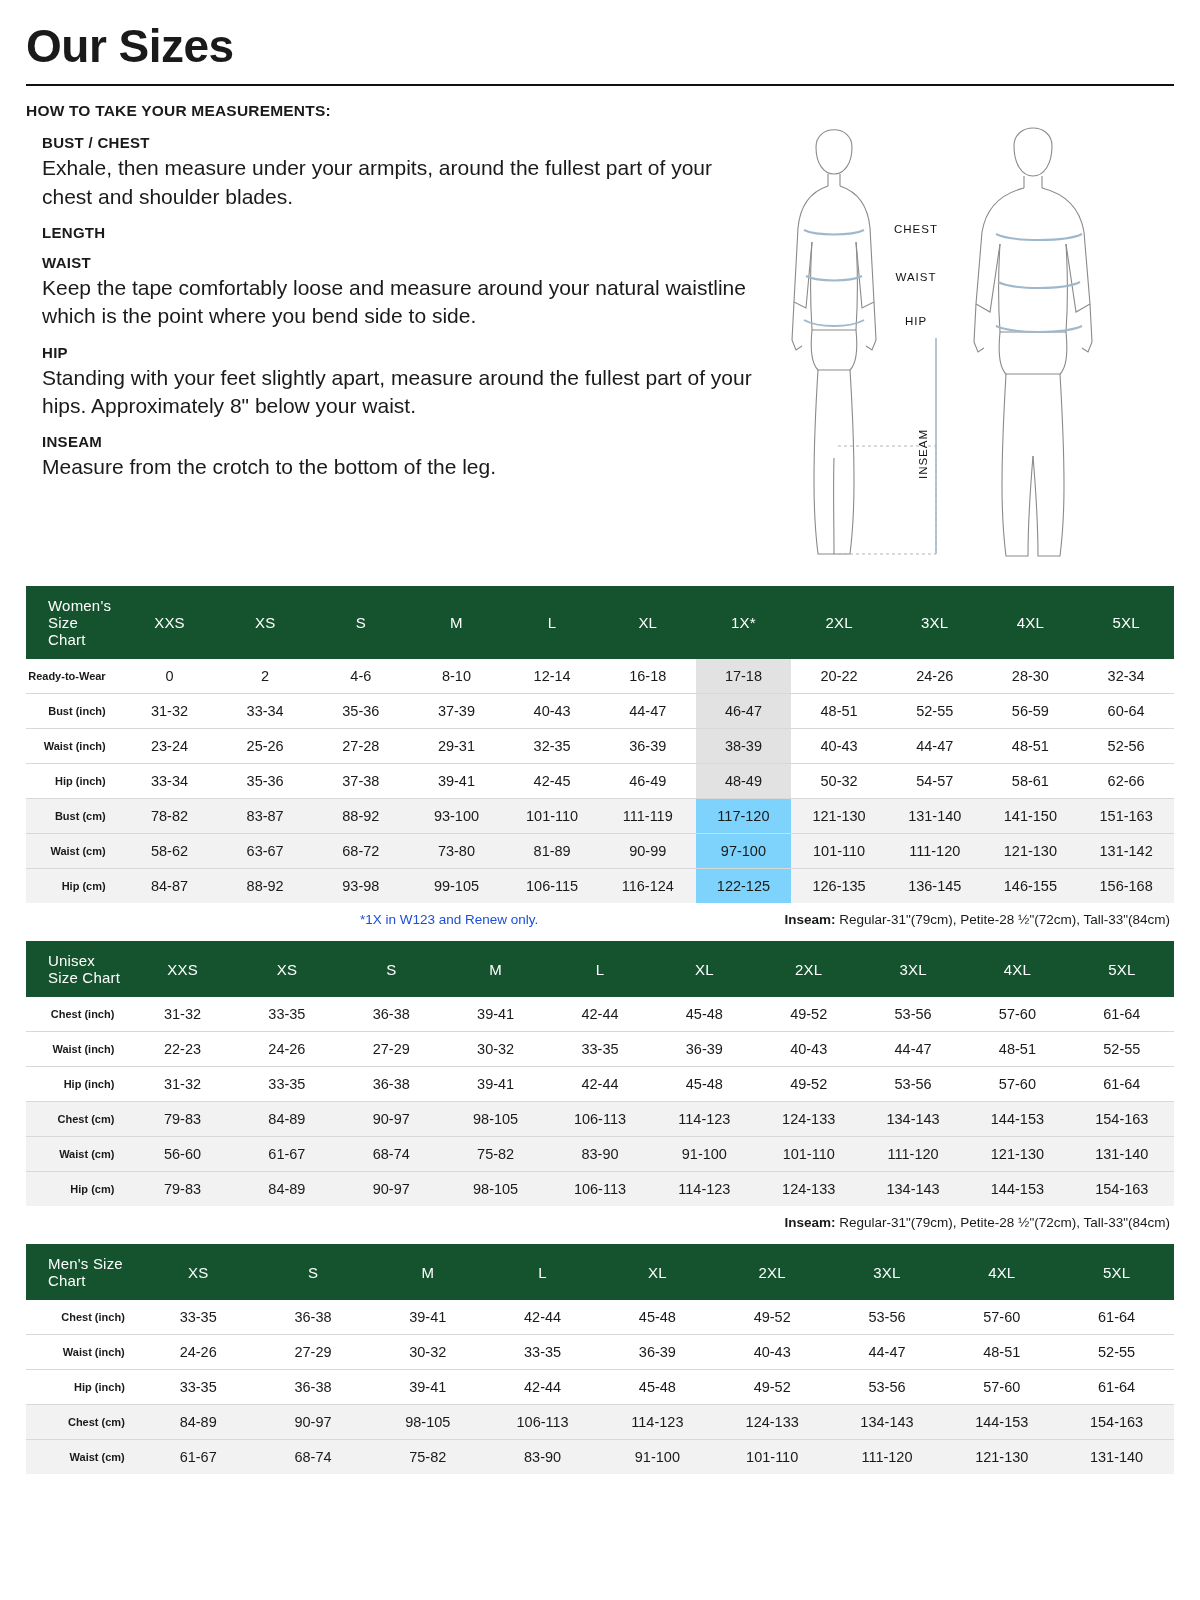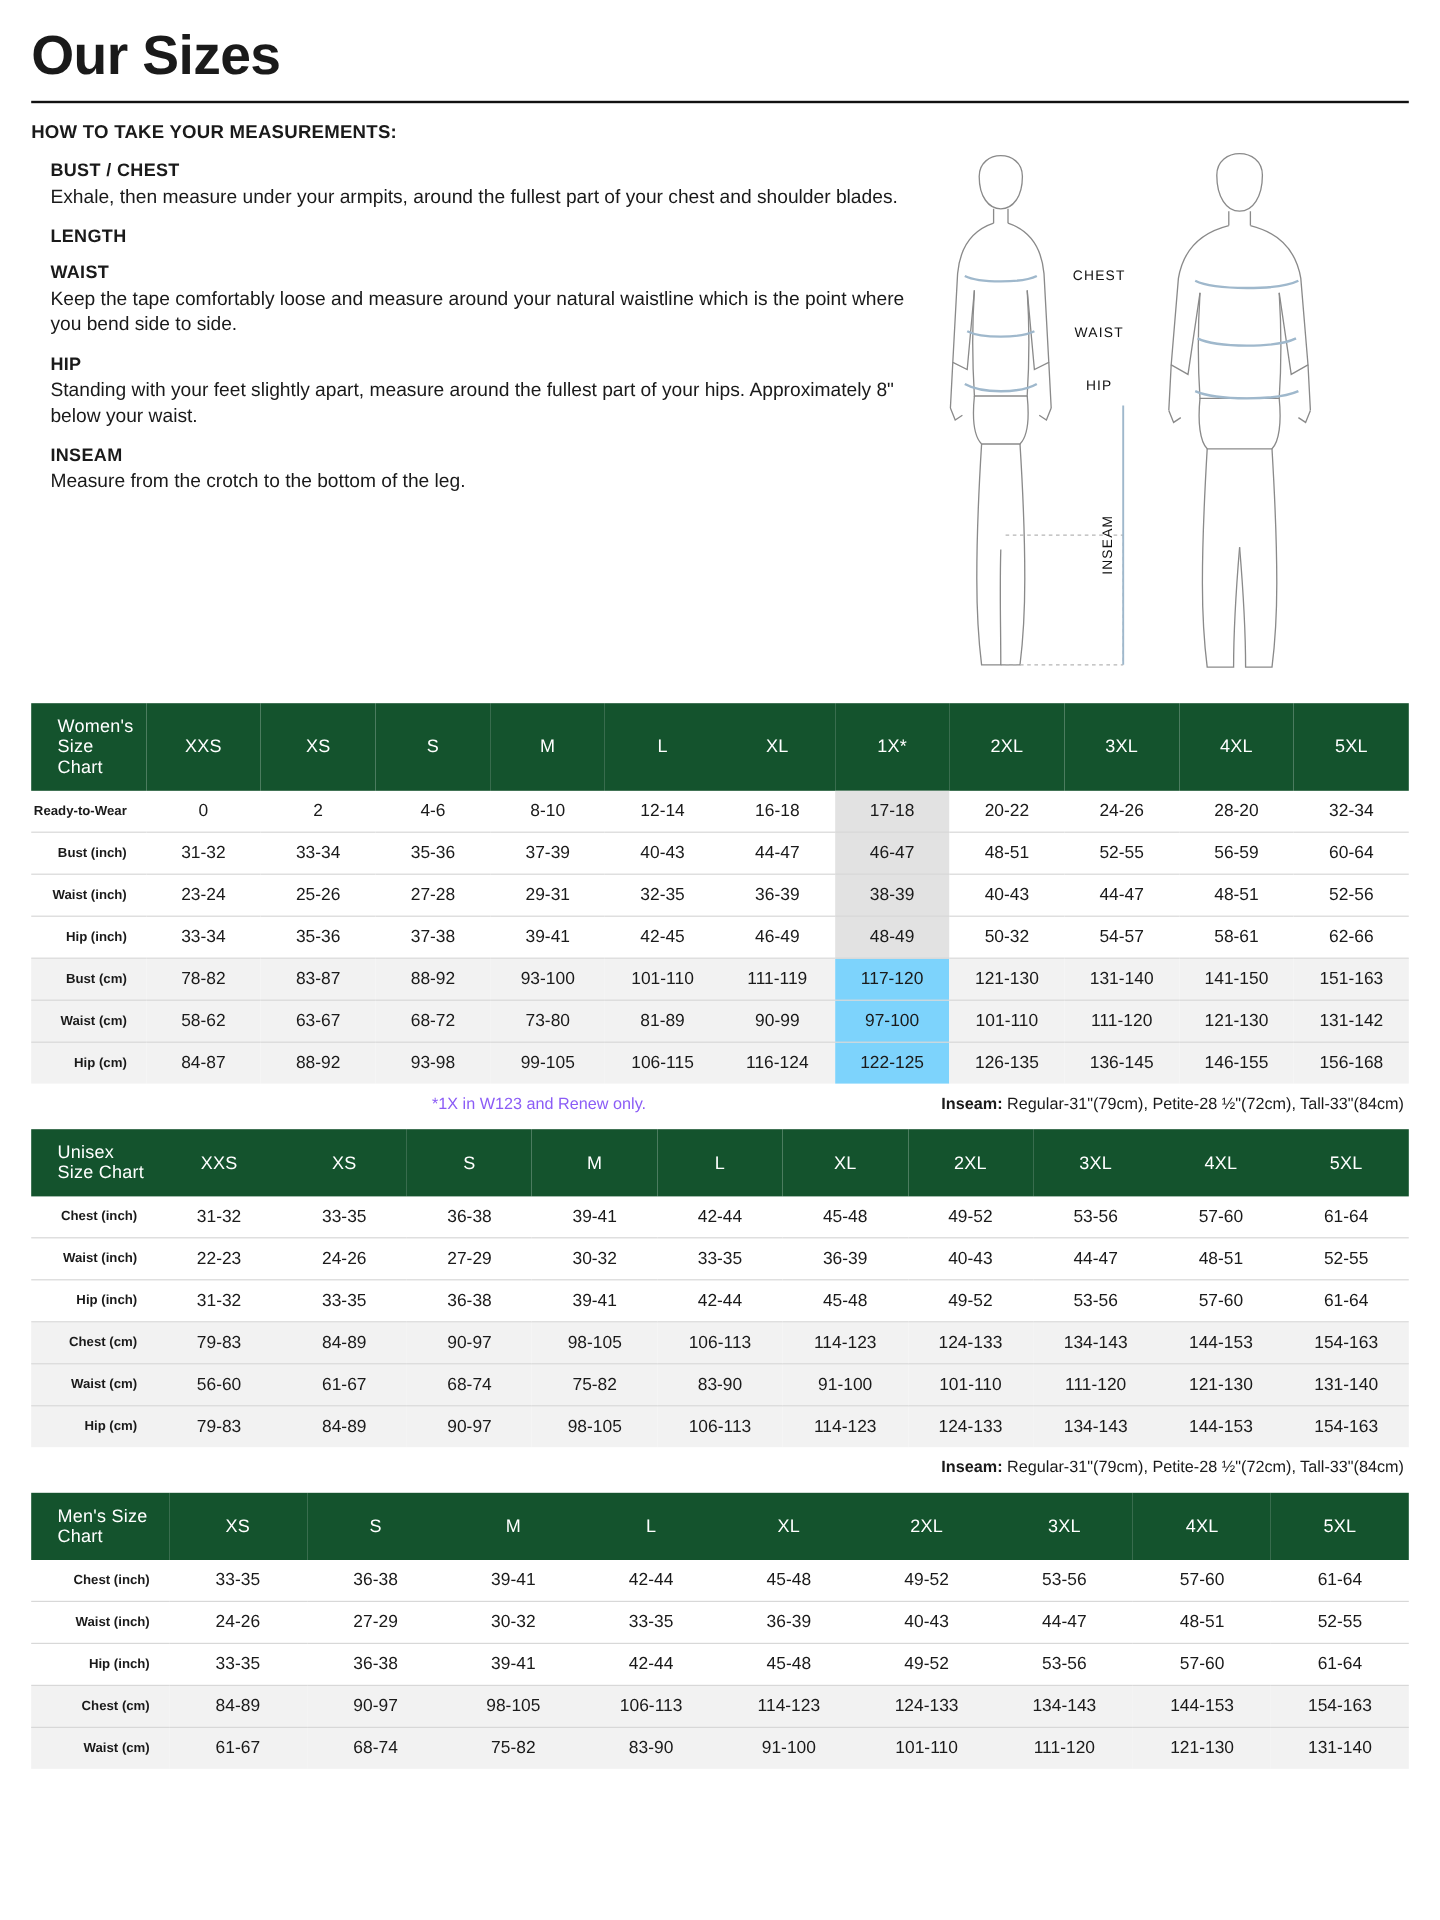--- a/index.html
+++ b/index.html
@@ -45,21 +45,21 @@
     margin: 0 0 14px 0;
   }
   .m-block { margin-bottom: 13px; margin-left: 16px; }
   .m-title {
     font-size: 15px;
     font-weight: bold;
     letter-spacing: 0.3px;
     margin: 0 0 3px 0;
   }
   .m-text {
-    font-size: 16px;
+    font-size: 21px;
     line-height: 1.35;
     margin: 0;
     color: #1a1a1a;
   }
   .figure-col {
     flex: 1 1 auto;
     position: relative;
     height: 470px;
   }
   .figure-col svg { display: block; }
@@ -102,21 +102,21 @@
   tr:last-child td, tr:last-child th { border-bottom: none; }
 
   .note-row {
     display: flex;
     justify-content: space-between;
     align-items: baseline;
     font-size: 13.5px;
     margin-top: 9px;
     padding: 0 4px;
   }
-  .note-left { color: #8b5cf6; margin-left: 330px; }
+  .note-left { color: #1d4ed8; margin-left: 330px; }
   .note-right { color: #1a1a1a; }
   .note-right b { font-weight: bold; }
   .note-row.right-only { justify-content: flex-end; }
   .fig-label {
     font-size: 11.5px;
     letter-spacing: 1px;
     fill: #111;
     font-family: "Liberation Sans", sans-serif;
   }
 </style>
@@ -234,21 +234,21 @@
             <th>Ready-to-Wear</th>
             <td>0</td>
             <td>2</td>
             <td>4-6</td>
             <td>8-10</td>
             <td>12-14</td>
             <td>16-18</td>
             <td class="hl">17-18</td>
             <td>20-22</td>
             <td>24-26</td>
-            <td>28-20</td>
+            <td>28-30</td>
             <td>32-34</td>
           </tr>
           <tr>
             <th>Bust (inch)</th>
             <td>31-32</td>
             <td>33-34</td>
             <td>35-36</td>
             <td>37-39</td>
             <td>40-43</td>
             <td>44-47</td>

